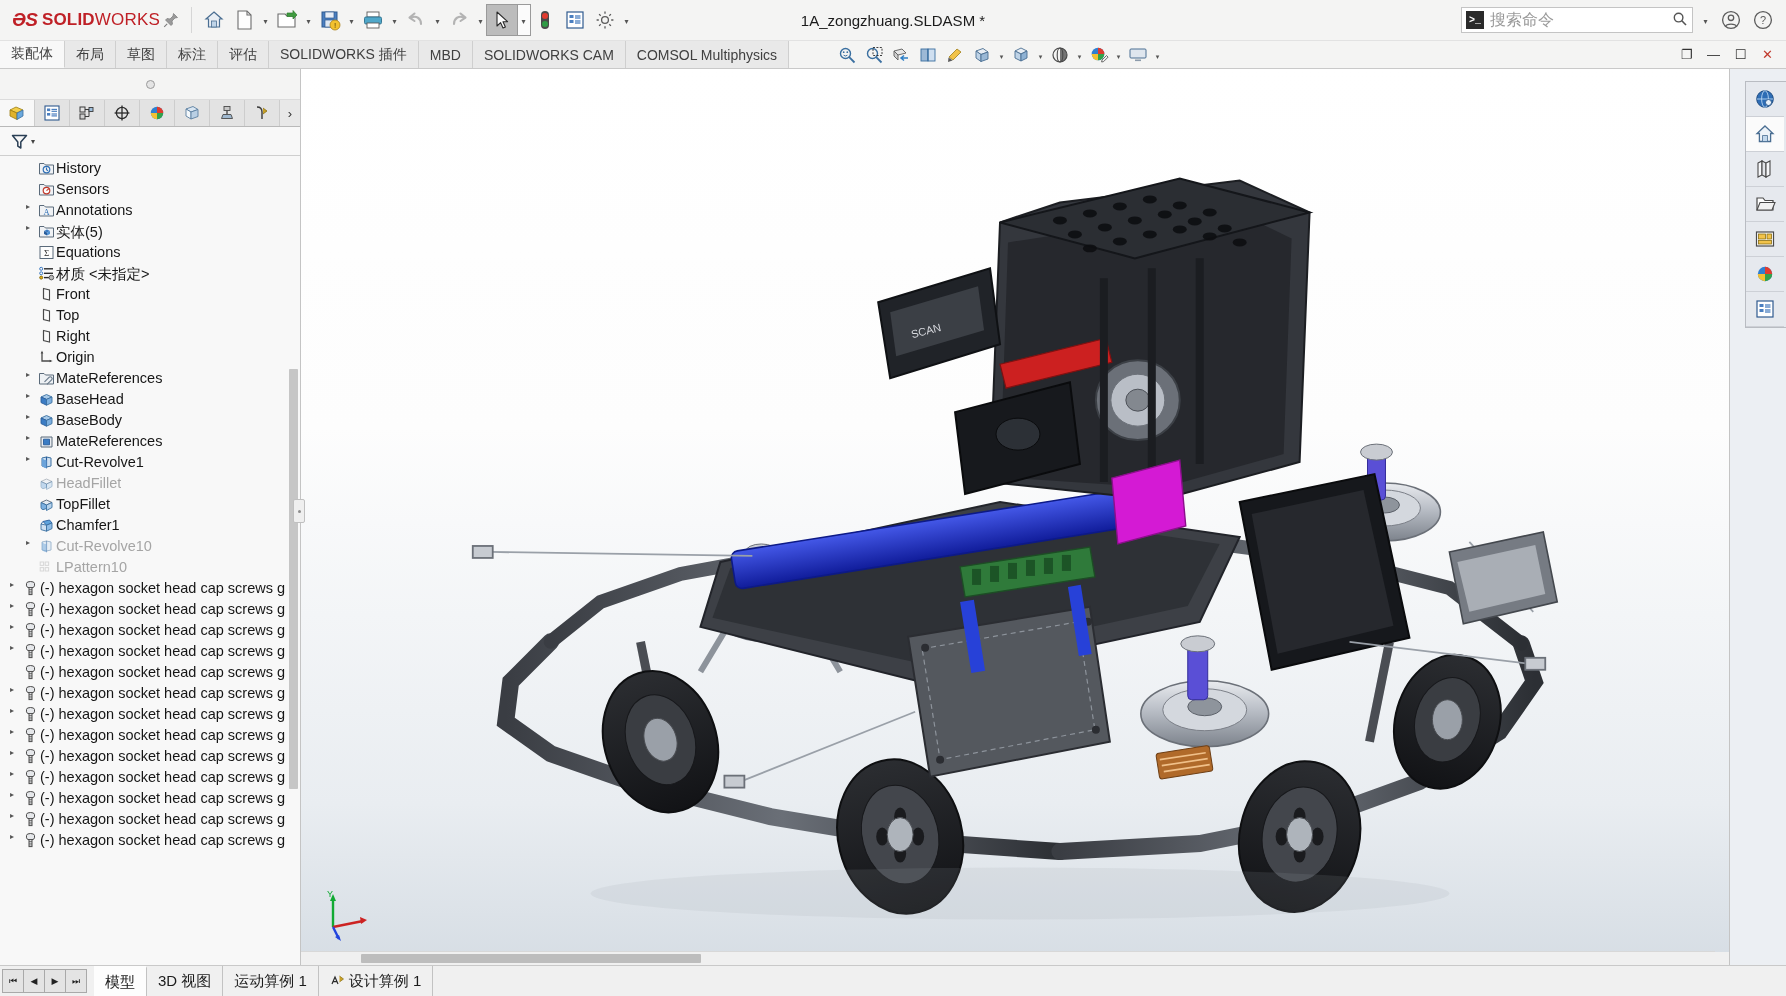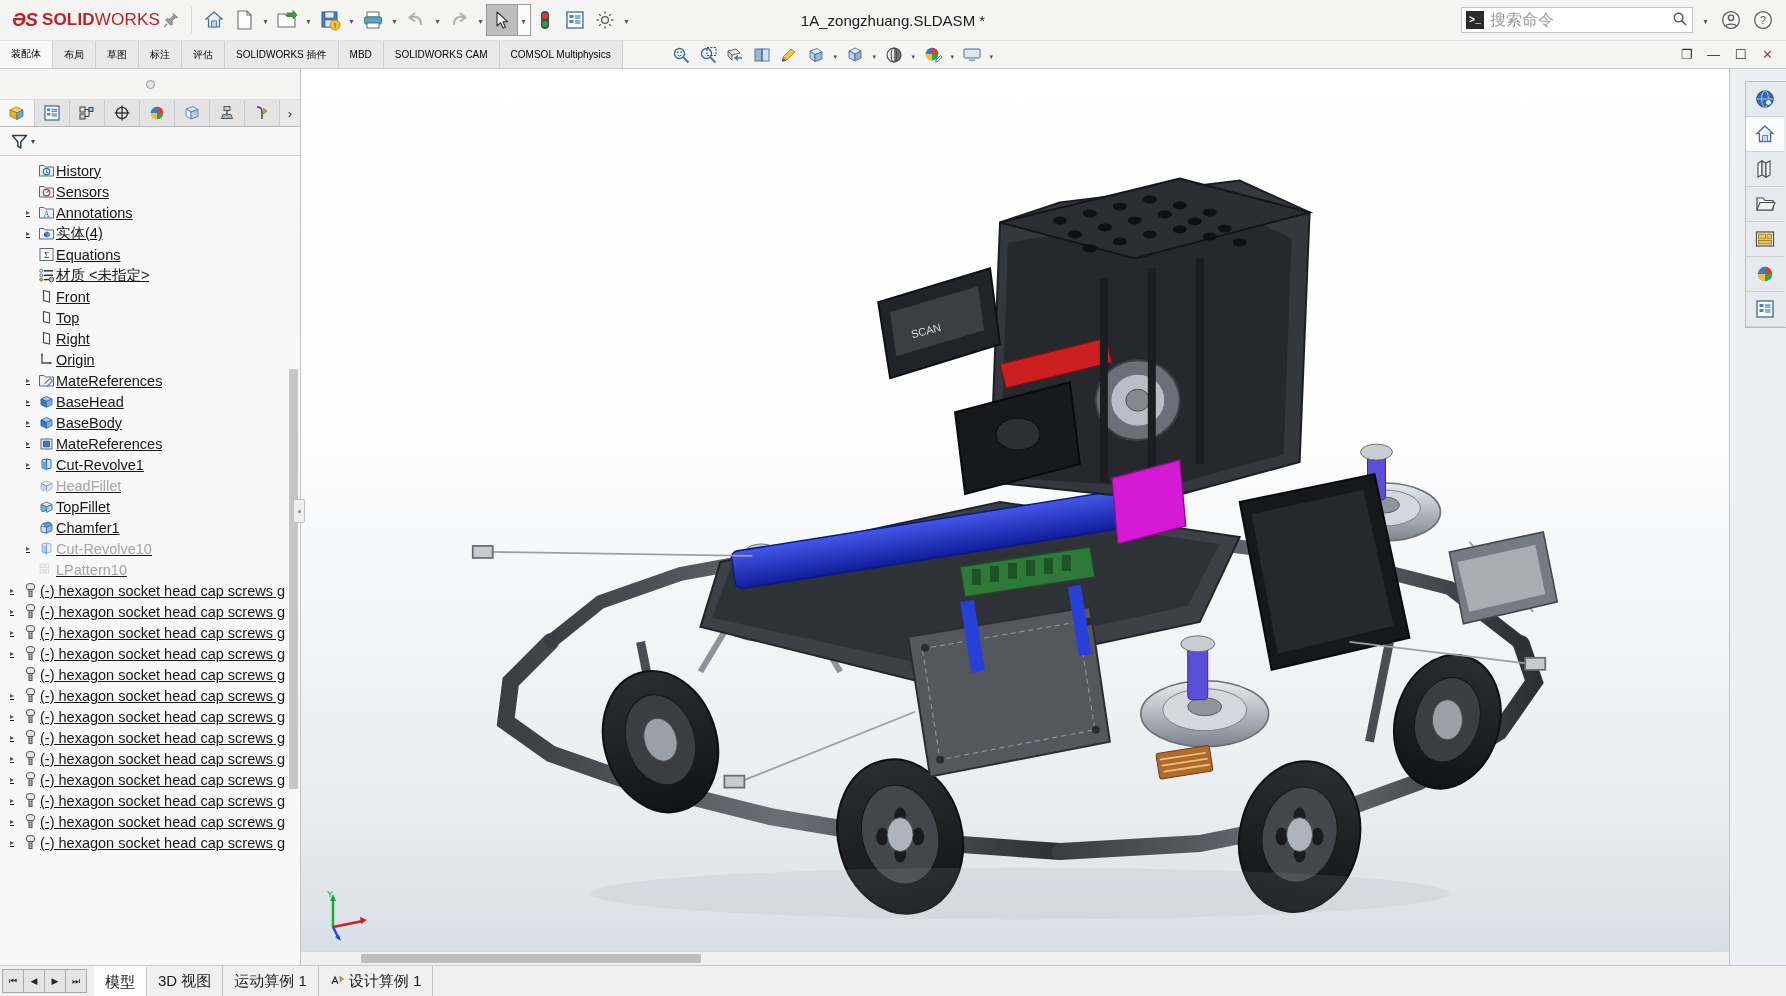--- a/index.html
+++ b/index.html
@@ -27,21 +27,21 @@
   .doc-title{position:absolute;left:0;right:0;text-align:center;font-size:15px;color:#1b1b1b;pointer-events:none;}
   .title-right{margin-left:auto;display:flex;align-items:center;gap:6px;padding-right:10px;}
   .searchbox{width:232px;height:26px;border:1px solid #c4c4c4;background:#fff;display:flex;align-items:center;gap:6px;padding:0 4px;box-sizing:border-box;}
   .search-glyph{width:18px;height:18px;background:#2b2b2b;color:#fff;font-size:10px;font-weight:bold;display:flex;align-items:center;justify-content:center;font-family:"Liberation Mono",monospace;}
   .search-ph{color:#9a9a9a;font-size:16px;flex:1;}
   .search-mag{color:#555;font-size:14px;}
   .rbtn{width:26px;height:26px;display:flex;align-items:center;justify-content:center;color:#4a4a4a;}
 
   
   .cmdrow{height:27px;flex:0 0 27px;display:flex;align-items:stretch;background:#f4f4f3;border-bottom:1px solid #c9c9c9;position:relative;}
-  .cmtab{display:flex;align-items:center;padding:0 11px;font-size:10px;color:#000000;border-right:1px solid #cfcfcf;background:#e9e9e9;white-space:nowrap;}
+  .cmtab{display:flex;align-items:center;padding:0 11px;font-size:14px;color:#404040;border-right:1px solid #cfcfcf;background:#e9e9e9;white-space:nowrap;}
   .cmtab.active{background:#f8f8f8;border-bottom:1px solid #f8f8f8;}
   .cmdrow-tools{margin-left:45px;display:flex;align-items:center;gap:1px;}
   .vtool{width:26px;height:24px;display:flex;align-items:center;justify-content:center;}
   .vcaret{width:11px;height:24px;display:flex;align-items:flex-end;justify-content:center;padding-bottom:6px;box-sizing:border-box;font-size:7px;color:#555;}
   .win-ctrl{position:absolute;right:4px;top:0;height:27px;display:flex;align-items:center;gap:10px;padding-right:6px;color:#333;font-size:13px;}
   .win-ctrl span{width:17px;text-align:center;}
 
   
   .body{flex:1;display:flex;position:relative;min-height:0;background:#fff;}
 
@@ -49,21 +49,21 @@
   .fm{width:300px;flex:0 0 300px;display:flex;flex-direction:column;background:#f8f8f8;border-right:1px solid #c4c4c4;position:relative;}
   .fm-grip{height:30px;display:flex;align-items:center;justify-content:center;background:#f4f4f3;border-bottom:1px solid #dcdcdc;}
   .fm-grip .dot{width:7px;height:7px;border-radius:50%;border:1px solid #9a9a9a;background:#e4e4e4;}
   .fm-tabs{height:26px;display:flex;align-items:stretch;background:#e8e8e8;border-bottom:1px solid #b9b9b9;}
   .fm-tab{width:34px;display:flex;align-items:center;justify-content:center;border-right:1px solid #cdcdcd;background:#e3e3e3;}
   .fm-tab.active{background:#f8f8f8;}
   .fm-more{width:20px;display:flex;align-items:center;justify-content:center;color:#333;font-size:13px;}
   .fm-filter{height:28px;display:flex;align-items:center;border-bottom:1px solid #cfcfcf;background:#f8f8f8;padding-left:6px;}
   .fm-filter .fi{display:flex;align-items:center;gap:2px;padding:1px 3px;border:1px solid transparent;}
   .tree{flex:1;overflow:hidden;background:#f8f8f8;padding-top:4px;position:relative;}
-  .row{height:21px;display:flex;align-items:center;padding-left:4px;white-space:nowrap;font-size:14.5px;color:#161616;text-decoration:underline;}
+  .row{height:21px;display:flex;align-items:flex-start;padding-left:4px;white-space:nowrap;font-size:14.5px;color:#161616;}
   .row .arw{width:16px;flex:0 0 16px;text-align:center;color:#555;font-size:8px;}
   .row .ico{width:20px;flex:0 0 20px;display:flex;align-items:center;justify-content:center;}
   .row .lbl{overflow:hidden;text-overflow:clip;}
   .row.dim .lbl{color:#a5a5a5;}
   .row.dim .ico svg *{opacity:.45;}
   .ind1{padding-left:4px;}
   .ind2{padding-left:20px;}
   .fm-scroll{position:absolute;right:2px;top:0;width:9px;background:#f0f0f0;}
   .fm-scroll .thumb{position:absolute;left:0;width:9px;background:#c6c6c6;border-radius:1px;}
   .fm-splitter{position:absolute;right:-5px;top:48%;width:10px;height:22px;background:#efefef;border:1px solid #c0c0c0;border-radius:2px;z-index:5;display:flex;align-items:center;justify-content:center;}
@@ -444,21 +444,21 @@
           <div class="row ind2">
             <span class="arw">▸</span>
             <span class="ico">
               <svg width="17" height="17" viewBox="0 0 17 17">
                 <path d="M1.5 3.5 H6 L7.5 5 H15.5 V14 H1.5 Z" fill="#f0f2f5" stroke="#5a6a7a" stroke-width="1"></path>
                 <path d="M6 8 L9 6.5 L12 8 L9 9.6 Z" fill="#3b7cc4"></path>
                 <path d="M6 8 v3 l3 1.6 V9.6 Z" fill="#2a5e9c"></path>
                 <path d="M9 9.6 L12 8 v3 l-3 1.6 Z" fill="#4f91d4"></path>
               </svg>
             </span>
-            <span class="lbl">实体(4)</span>
+            <span class="lbl">实体(5)</span>
           </div>
           <div class="row ind2">
             <span class="arw"></span>
             <span class="ico">
               <svg width="17" height="17" viewBox="0 0 17 17">
                 <rect x="2" y="2.5" width="13" height="12" fill="#fdfdfd" stroke="#5a6a7a" stroke-width="1"></rect>
                 <text x="8.5" y="11.6" font-size="9" text-anchor="middle" fill="#2a2a2a" font-family="Liberation Serif, serif">Σ</text>
               </svg>
             </span>
             <span class="lbl">Equations</span>

